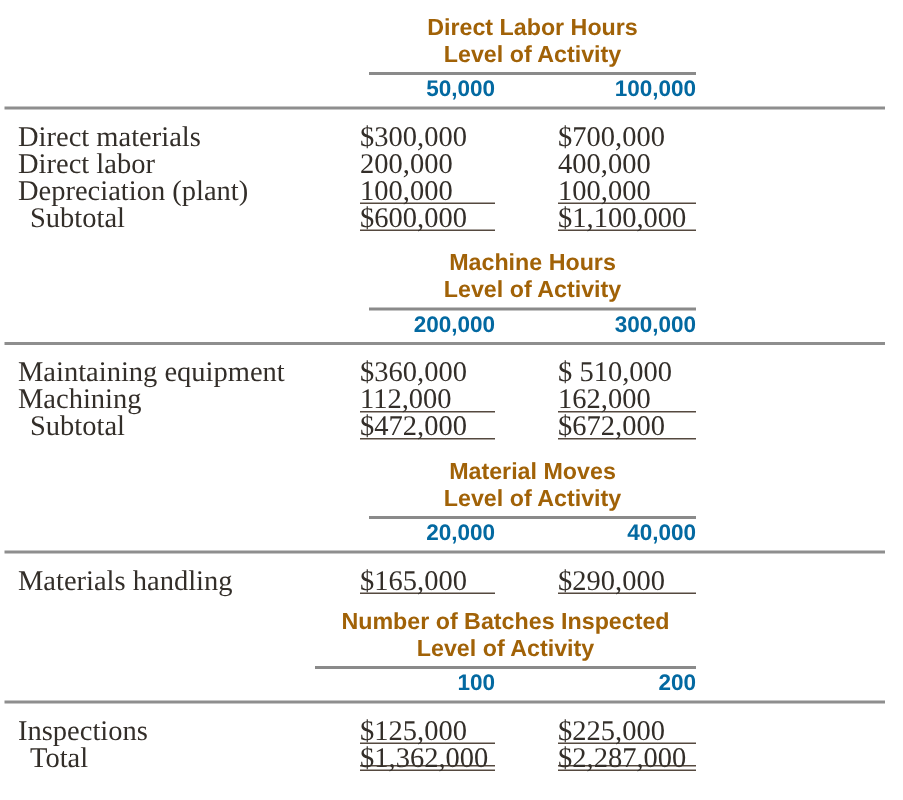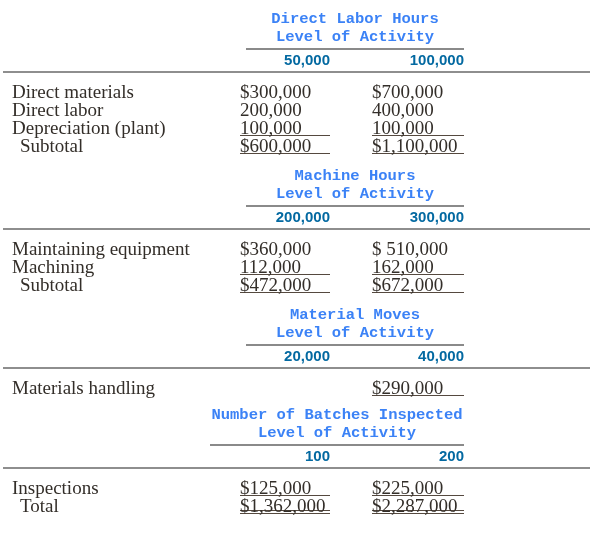--- a/index.html
+++ b/index.html
@@ -14,24 +14,24 @@
   .section { position:relative; }
   .sec-s1 { padding-top:10px; }
   .sec-s2 { margin-top:12px; }
   .sec-s3 { margin-top:12px; }
   .sec-s4 { margin-top:9px; }
 
   
   .head-wrap {
     margin-left:246px; width:218px;
     text-align:center;
-    font-family:Liberation Mono, monospace;
+    font-family:Liberation Sans, sans-serif;
     font-weight:700;
     font-size:15.5px; line-height:18px;
-    color:#3b82f6;
+    color:#a16207;
     border-bottom:2px solid #8a8a8a;
     padding-bottom:2px;
     white-space:nowrap;
   }
   .head-wrap.wide { margin-left:210px; width:254px; }
 
   
   .col-heads {
     position:relative; height:20px;
     font-family:"Liberation Sans", sans-serif;
@@ -180,20 +180,24 @@
       <div>Level of Activity</div>
     </div>
     <div class="col-heads">
       <span class="ch c1">20,000</span>
       <span class="ch c2">40,000</span>
     </div>
     <div class="full-rule"></div>
     <div class="rows">
       <div class="row">
         <span class="label">Materials handling</span>
+        <span class="amt c1 u1">
+            <span class="pfx"></span>
+            <span class="val">$165,000</span>
+          </span>
         <span class="amt c2 u1">
             <span class="pfx"></span>
             <span class="val">$290,000</span>
           </span>
       </div>
     </div>
   </div>
 
   <div class="section sec-s4">
     <div class="head-wrap wide">

